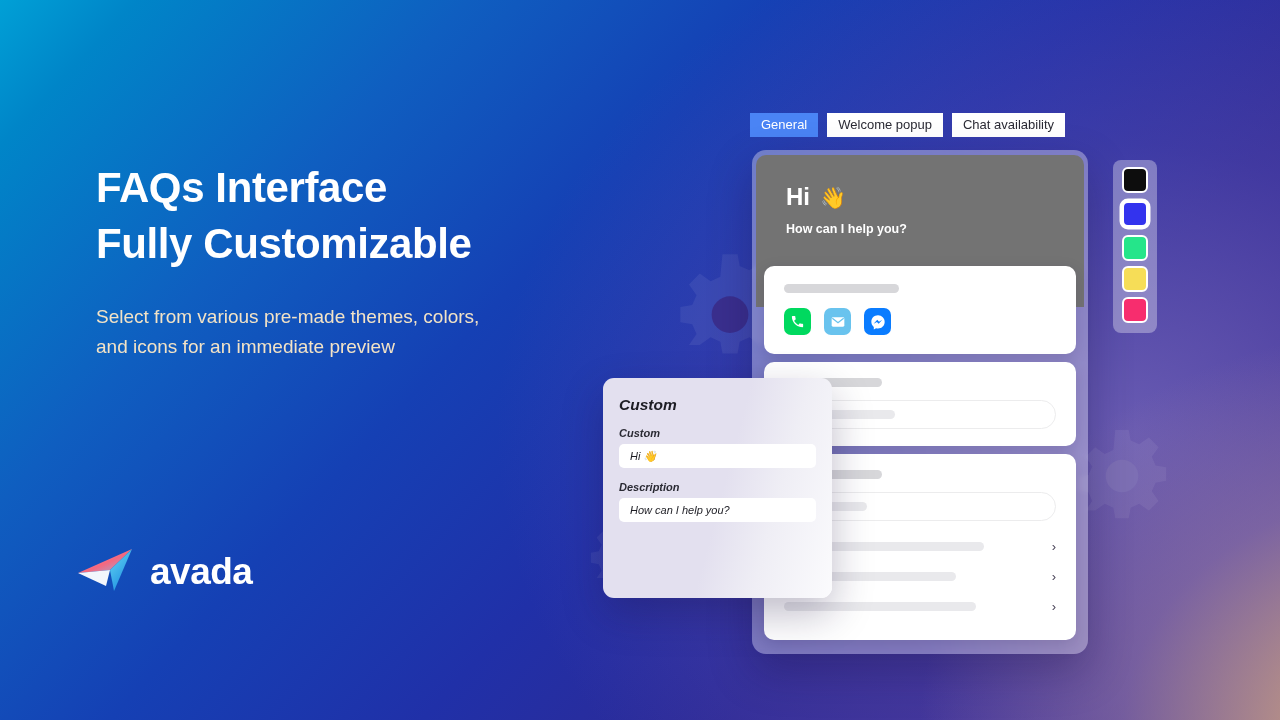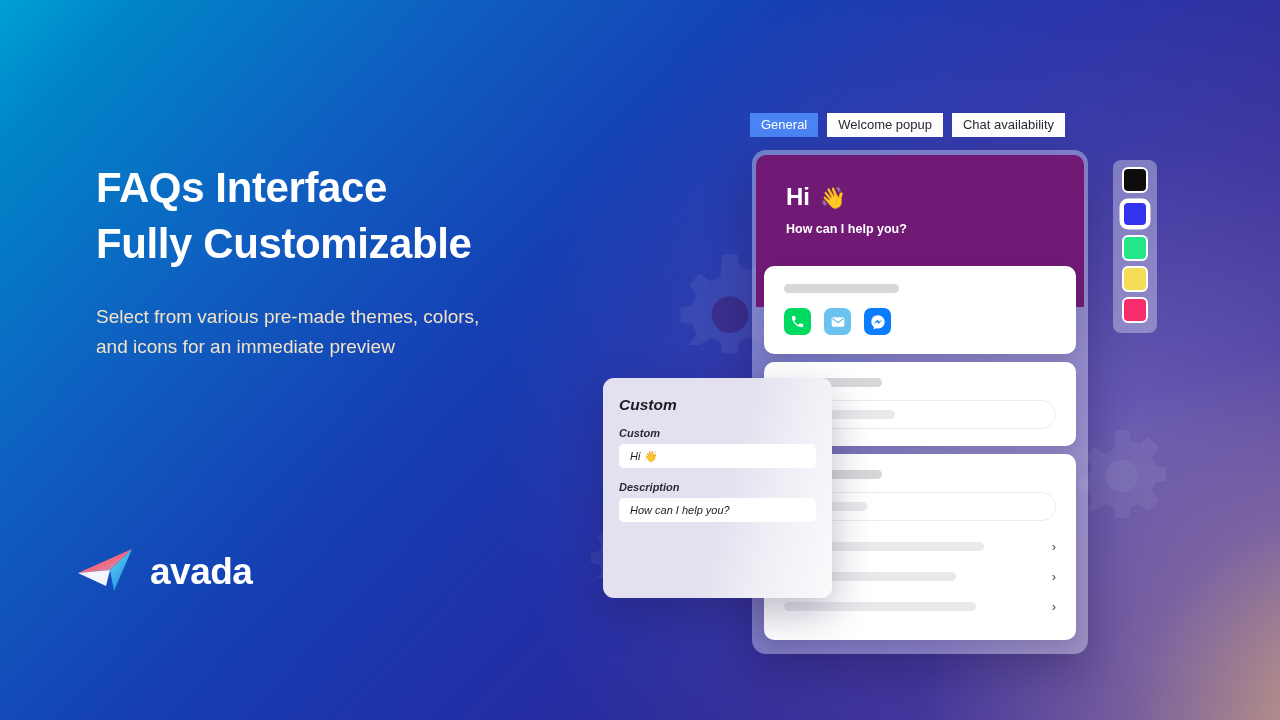--- a/index.html
+++ b/index.html
@@ -48,21 +48,21 @@
   .widget-frame {
     position: absolute; left: 752px; top: 150px; width: 336px; height: 504px;
     border-radius: 14px; background: rgba(226,222,240,0.40);
     box-shadow: 0 18px 44px rgba(20,10,60,0.30);
     backdrop-filter: blur(2px);
   }
 
   
   .widget { position: absolute; left: 756px; top: 155px; width: 328px; }
   .widget-header {
-    background: #701a75; border-radius: 10px 10px 0 0;
+    background: #737373; border-radius: 10px 10px 0 0;
     height: 152px; padding: 30px 30px 0 30px; position: relative;
   }
   .wh-title { font-size: 24px; font-weight: 700; color:#fff; display:flex; align-items:center; gap:10px; line-height:1; }
   .wh-wave { font-size: 21px; }
   .wh-sub { margin-top: 13px; font-size: 12.5px; font-weight: 700; color:#ffffff; }
 
   .card {
     background: #ffffff; border-radius: 10px; box-shadow: 0 5px 16px rgba(30,20,70,0.16);
     position: absolute; left: 8px; width: 312px;
   }

